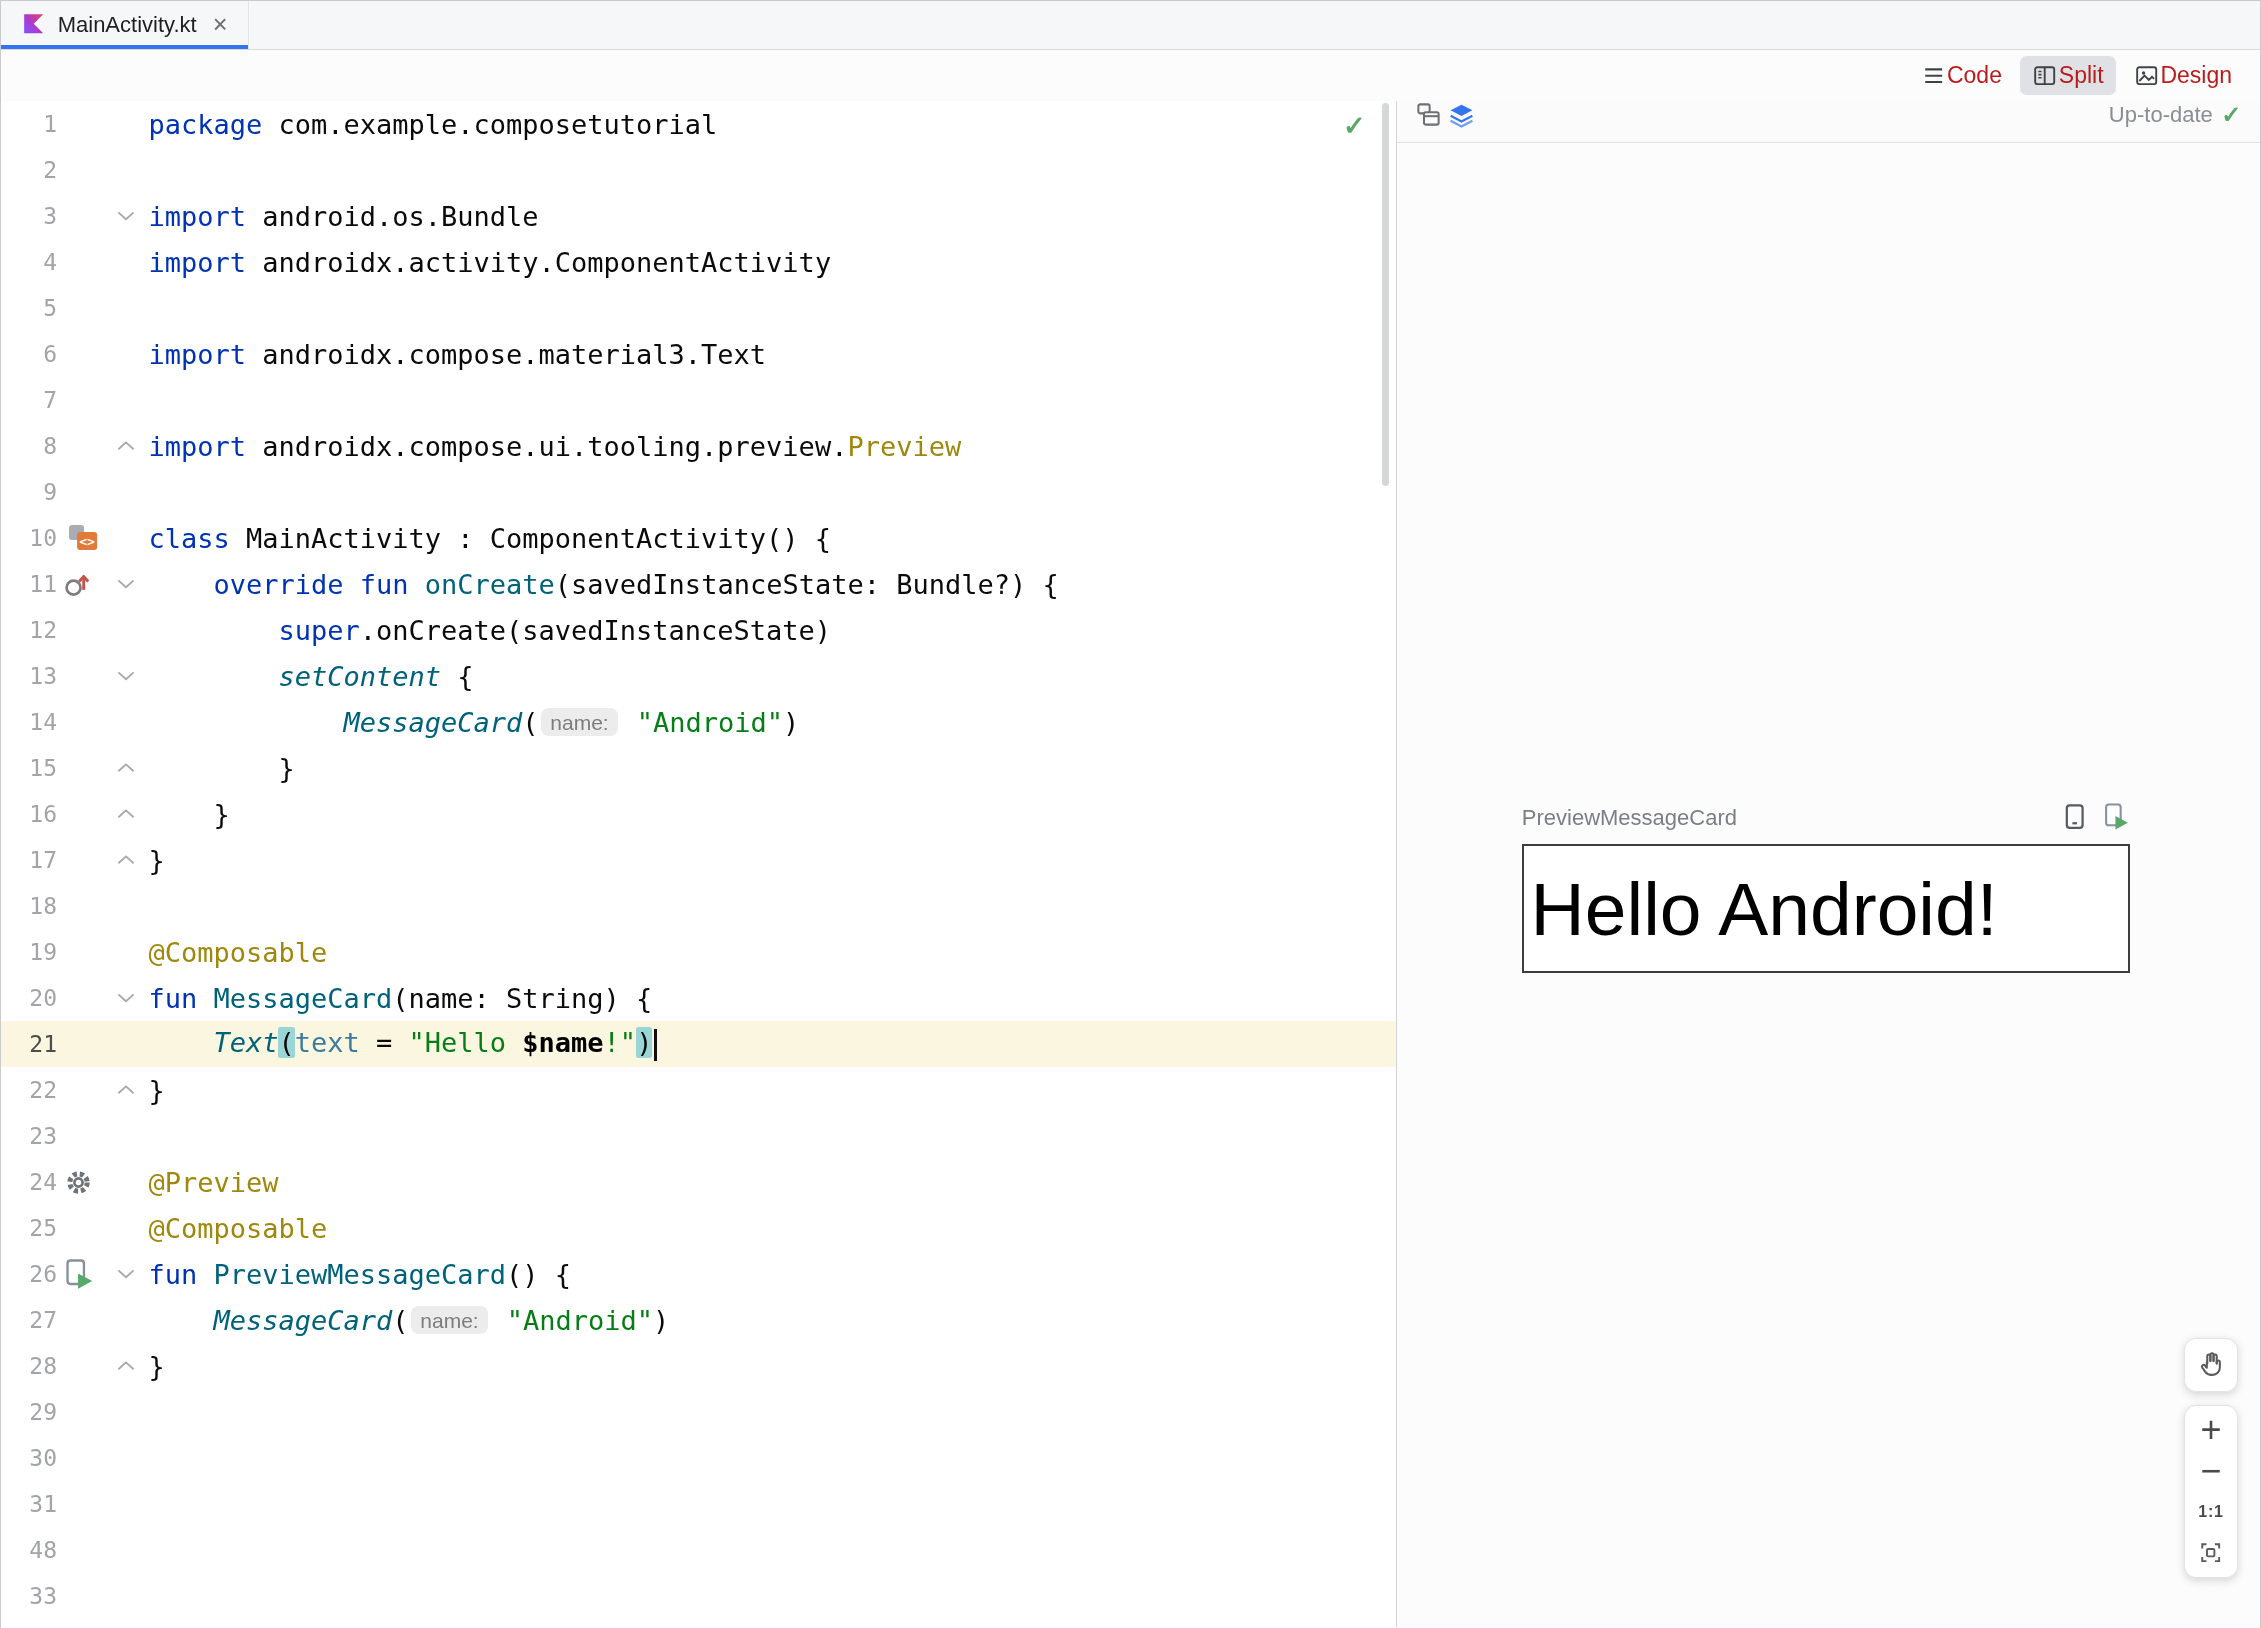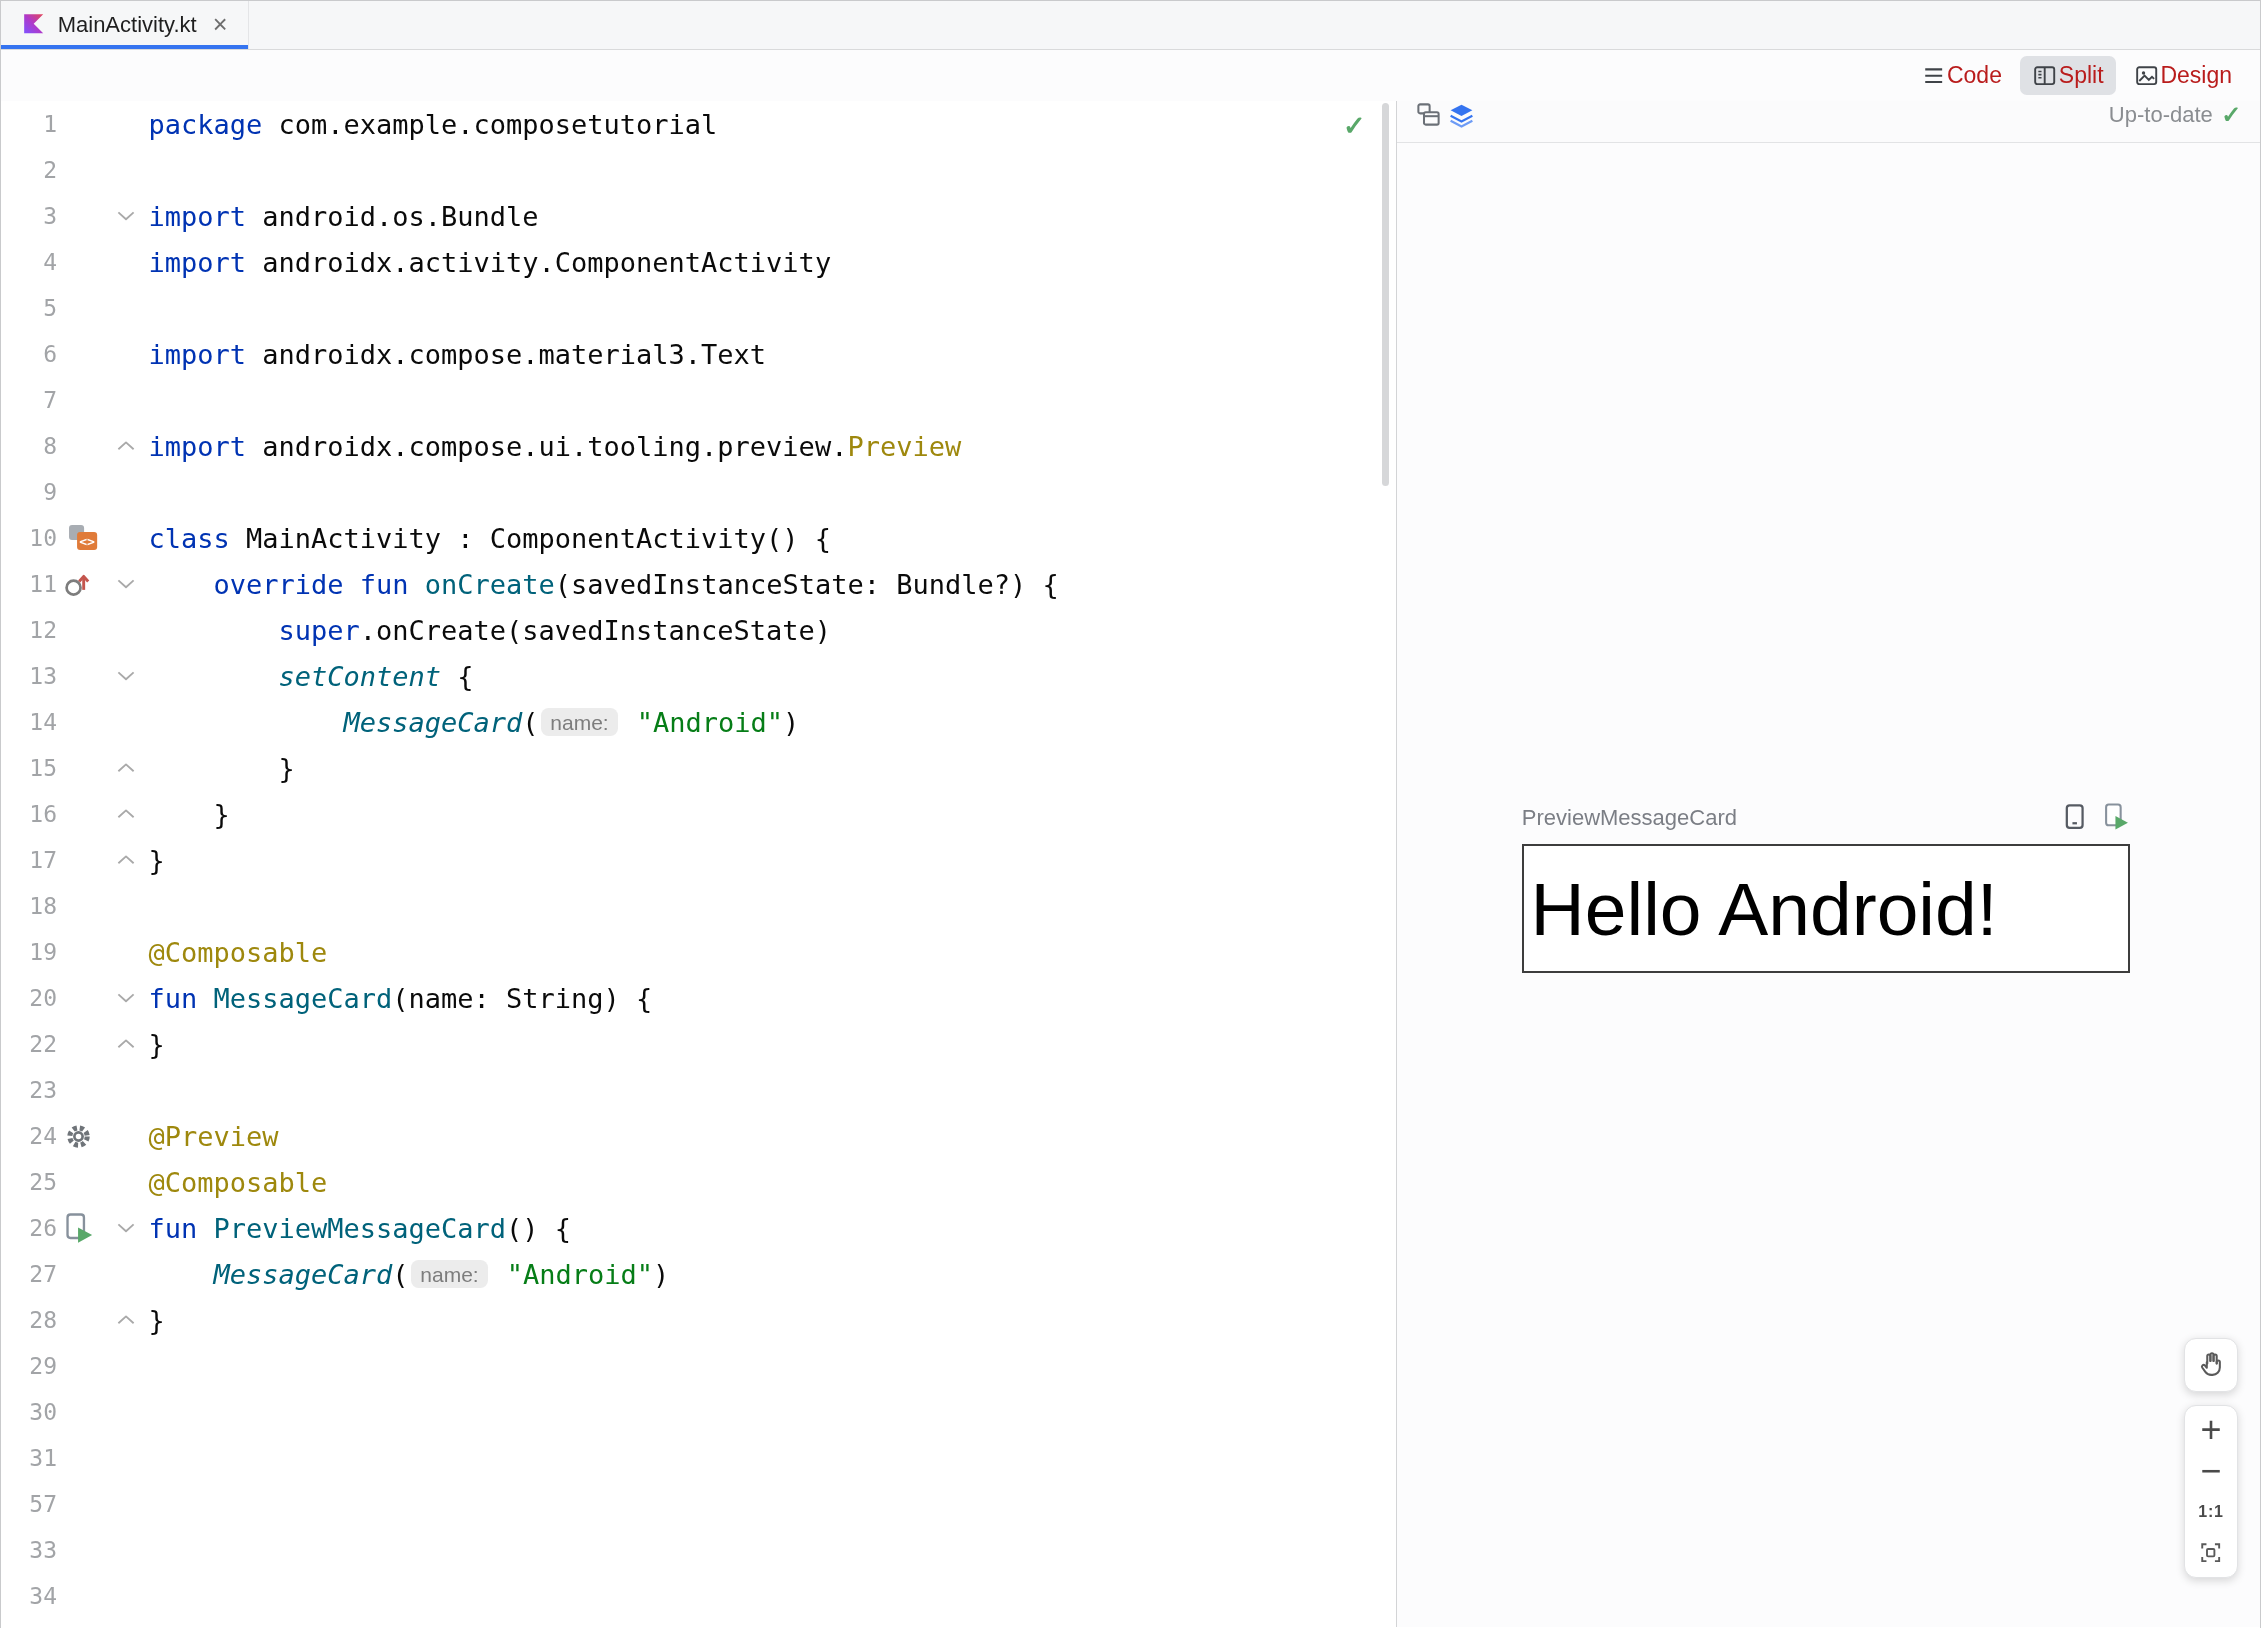--- a/index.html
+++ b/index.html
@@ -291,20 +291,26 @@
           <div class="line">
             <span class="lnum">20</span>
             <span class="lgut"></span>
             <span class="lfold">
               <svg width="22" height="13.6" viewBox="0 0 26 16" fill="none" stroke="#a9a9a9" stroke-width="2.2" stroke-linejoin="round">
                 <path d="M4 4 L13 12 L22 4"></path>
               </svg>
             </span>
             <span class="lcode"><span class="tk-kw">fun</span><span class="tk-pl"> </span><span class="tk-fn">MessageCard</span><span class="tk-pl">(name: String) {</span></span>
           </div>
+          <div class="line current">
+            <span class="lnum">21</span>
+            <span class="lgut"></span>
+            <span class="lfold"></span>
+            <span class="lcode"><span class="tk-pl">    </span><span class="tk-call">Text</span><span class="tk-phl">(</span><span class="tk-named">text</span><span class="tk-pl"> = </span><span class="tk-str">"Hello </span><span class="tk-tmpl">$name</span><span class="tk-str">!"</span><span class="tk-phl">)</span><span class="tk-cursor"></span></span>
+          </div>
           <div class="line">
             <span class="lnum">22</span>
             <span class="lgut"></span>
             <span class="lfold">
               <svg width="22" height="13.6" viewBox="0 0 26 16" fill="none" stroke="#a9a9a9" stroke-width="2.2" stroke-linejoin="round">
                 <path d="M4 12 L13 4 L22 12"></path>
               </svg>
             </span>
             <span class="lcode"><span class="tk-pl">}</span></span>
           </div>
@@ -374,21 +380,21 @@
             <span class="lfold"></span>
             <span class="lcode"></span>
           </div>
           <div class="line">
             <span class="lnum">31</span>
             <span class="lgut"></span>
             <span class="lfold"></span>
             <span class="lcode"></span>
           </div>
           <div class="line">
-            <span class="lnum">57</span>
+            <span class="lnum">48</span>
             <span class="lgut"></span>
             <span class="lfold"></span>
             <span class="lcode"></span>
           </div>
           <div class="line">
             <span class="lnum">33</span>
             <span class="lgut"></span>
             <span class="lfold"></span>
             <span class="lcode"></span>
           </div>

